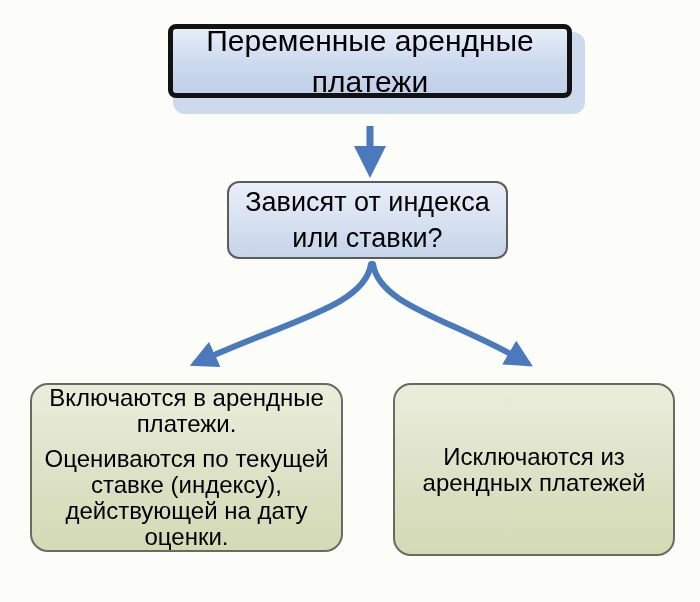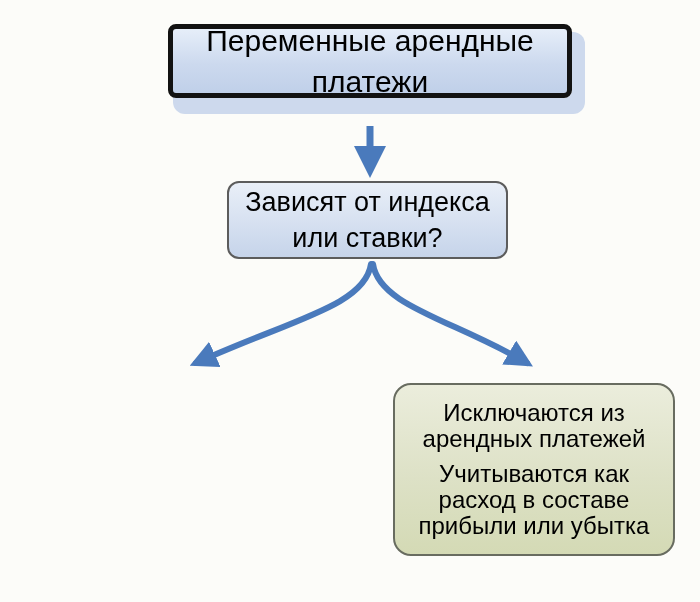--- a/index.html
+++ b/index.html
@@ -71,19 +71,22 @@
   </svg>
 
   <div class="node title-box">
     <div class="para">Переменные арендные платежи</div>
   </div>
 
   <div class="node question-box">
     <div class="para">Зависят от индекса или ставки?</div>
   </div>
 
+  <div class="node result-box left-box">
+    <div class="para">Включаются в арендные платежи.</div>
+    <div class="para">Оцениваются по текущей ставке (индексу), действующей на дату оценки.</div>
+  </div>
 
   <div class="node result-box right-box">
     <div class="para">Исключаются из арендных платежей</div>
-    <div class="para">Учитываются как расход в составе прибыли или убытка</div>
   </div>
 
 </div>
 
 </body></html>

